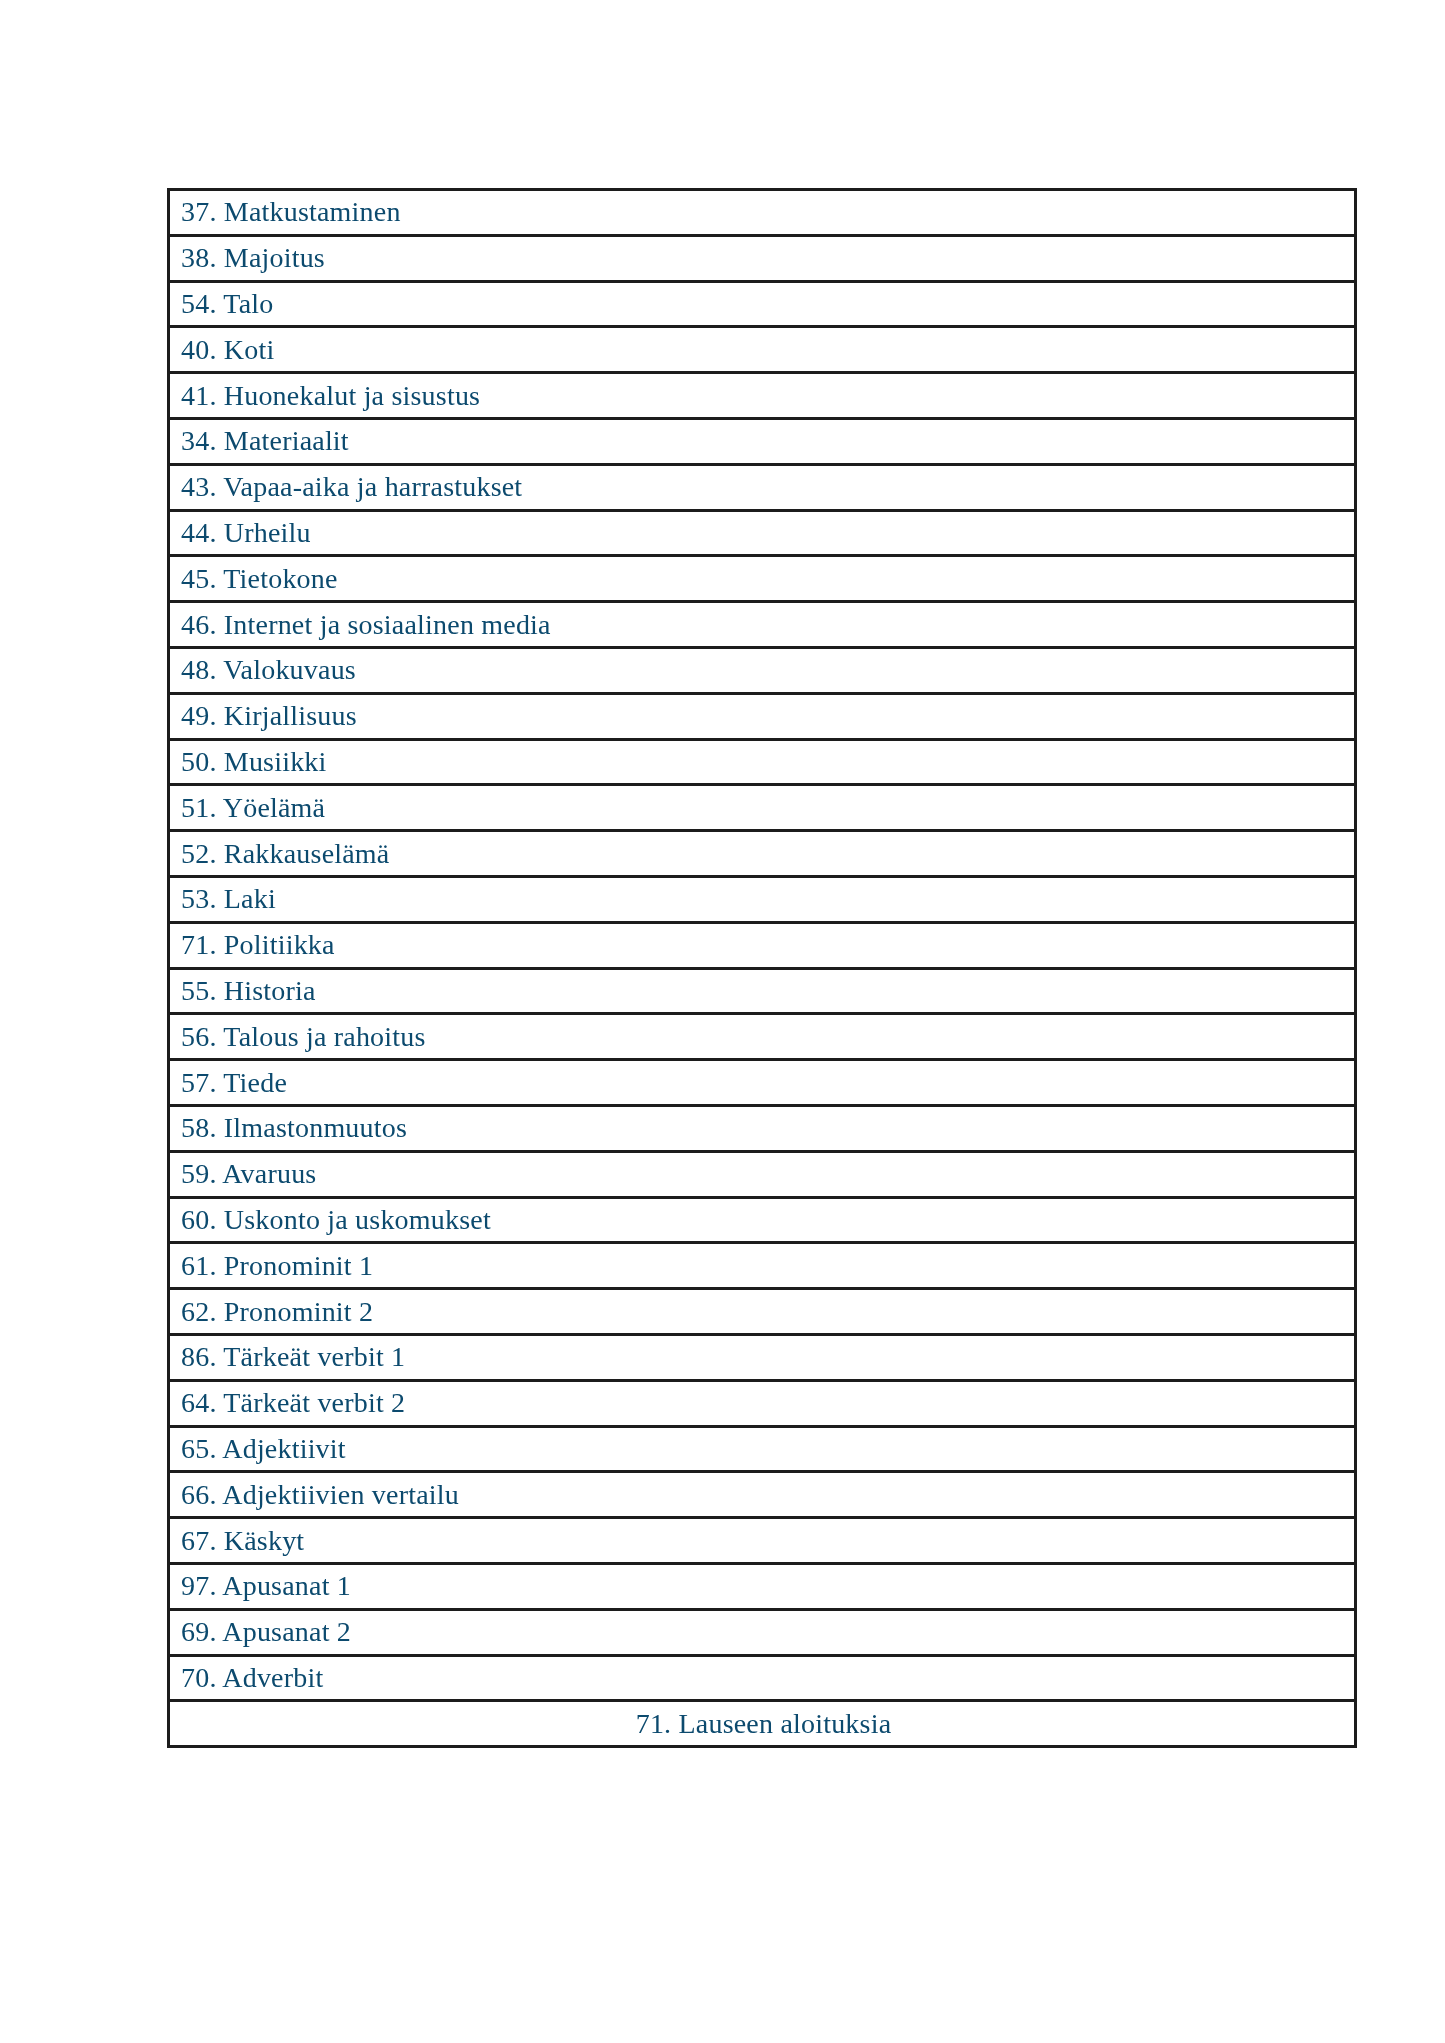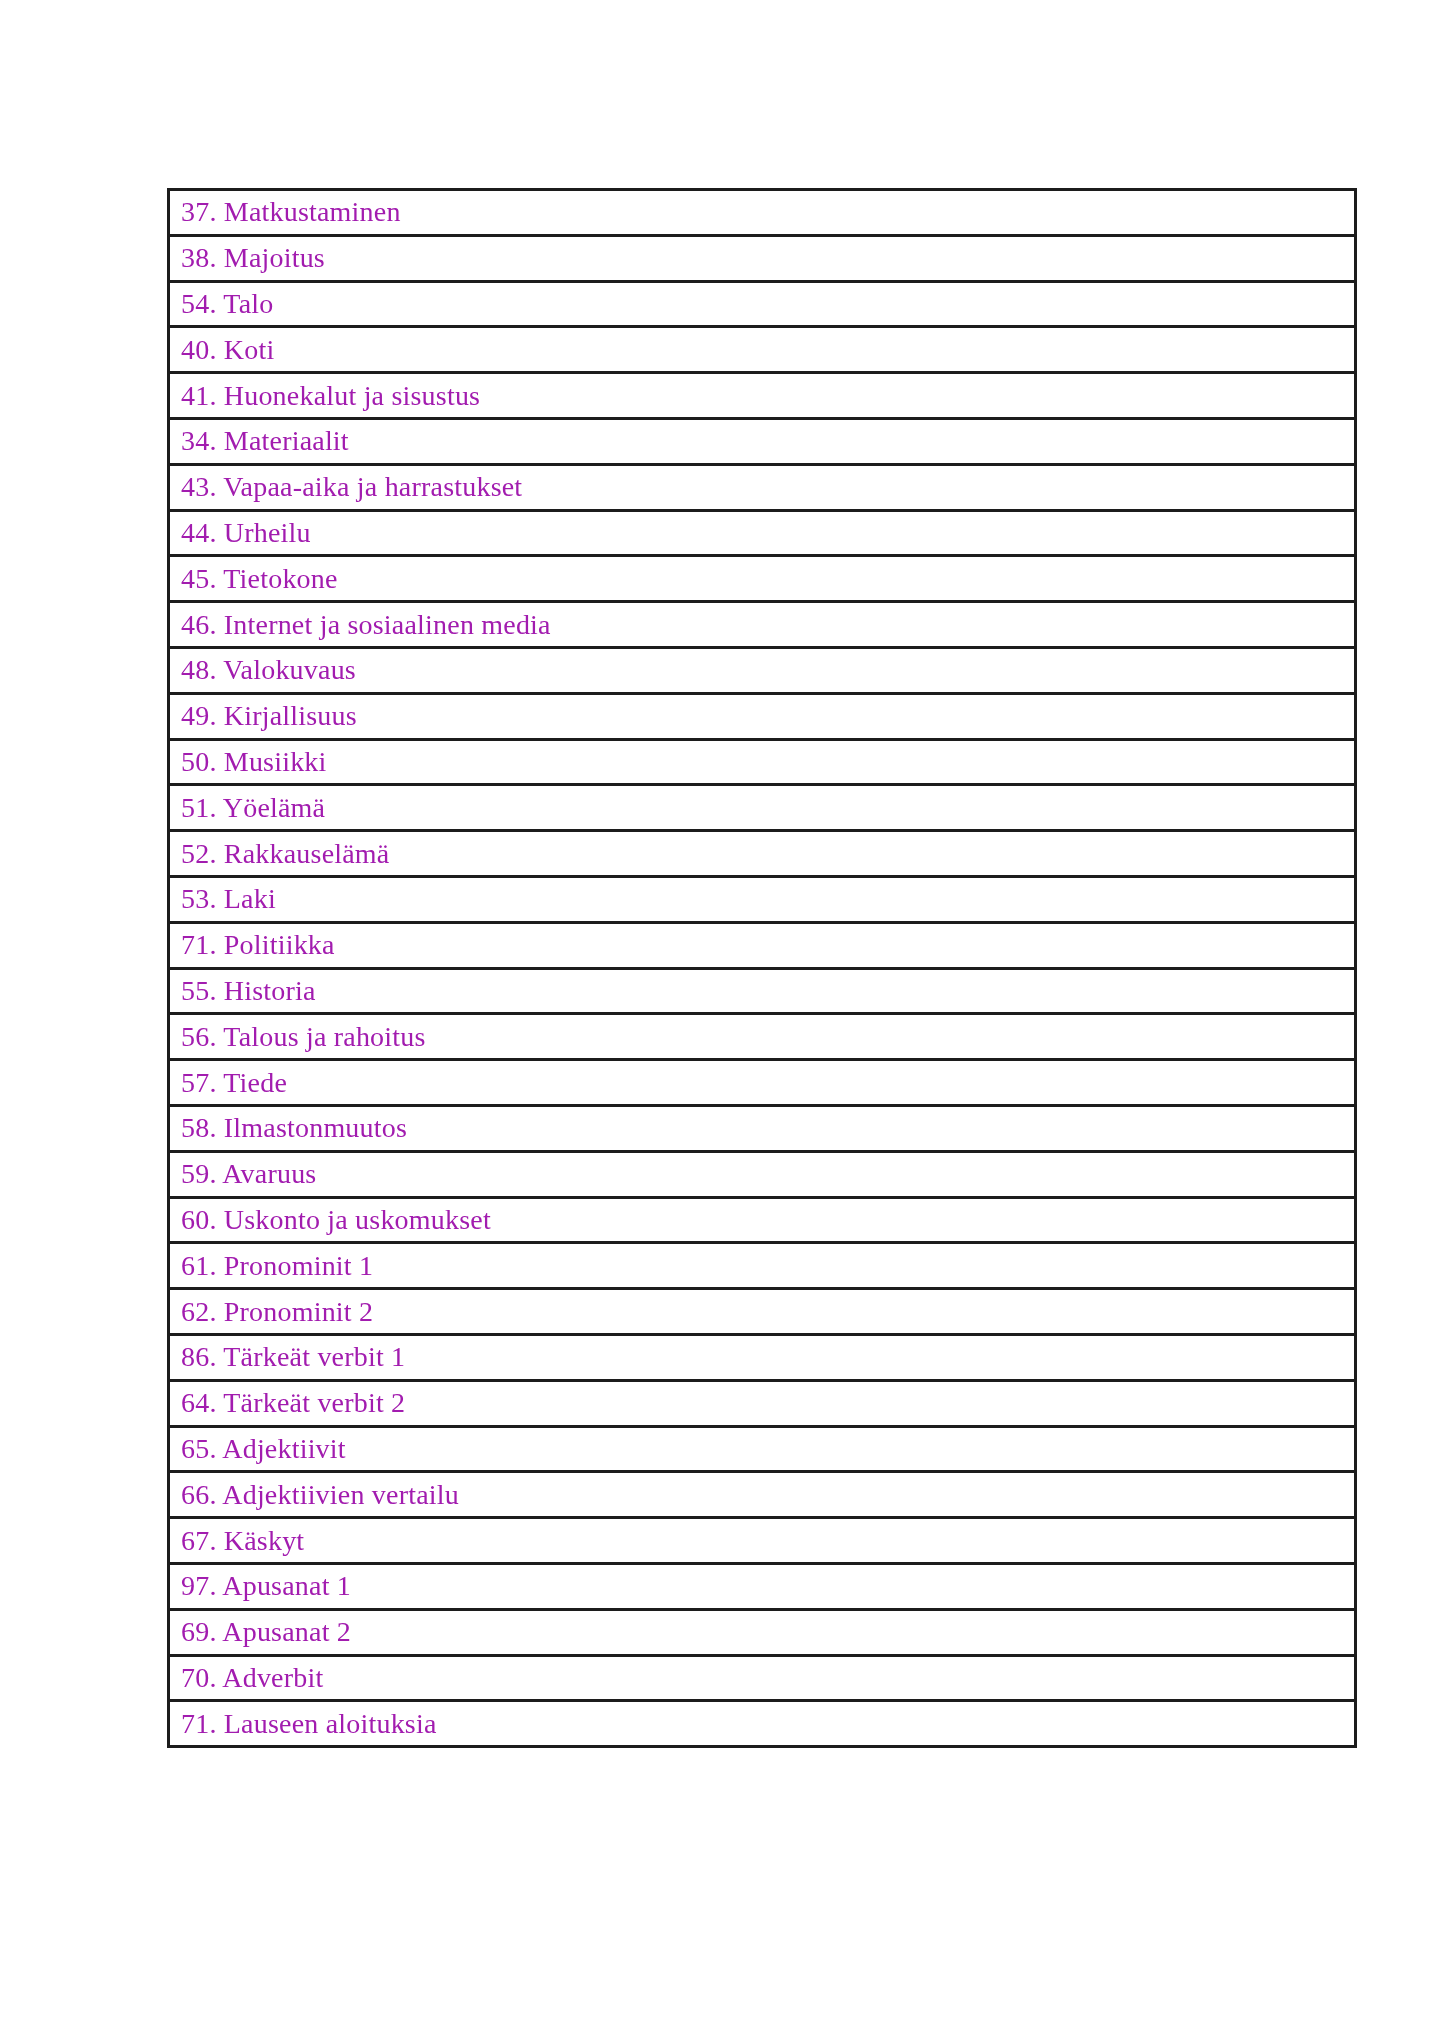--- a/index.html
+++ b/index.html
@@ -29,25 +29,26 @@
     height: 42.8px;
     border-bottom: 3px solid #1c1c1c;
     display: flex;
     align-items: center;
     padding-left: 11px;
     padding-right: 8px;
     background: #ffffff;
   }
   .toc-row:last-child {
     border-bottom: none;
+    justify-content: center;
   }
   .toc-text {
     font-size: 28px;
     line-height: 1;
-    color: #a21caf;
+    color: #0c4a6e;
     letter-spacing: 0.2px;
     white-space: nowrap;
   }
 </style>
 </head>
 <body>
 
 <div class="page">
   <div class="toc-table" id="toc-table">
   <div class="toc-row">

